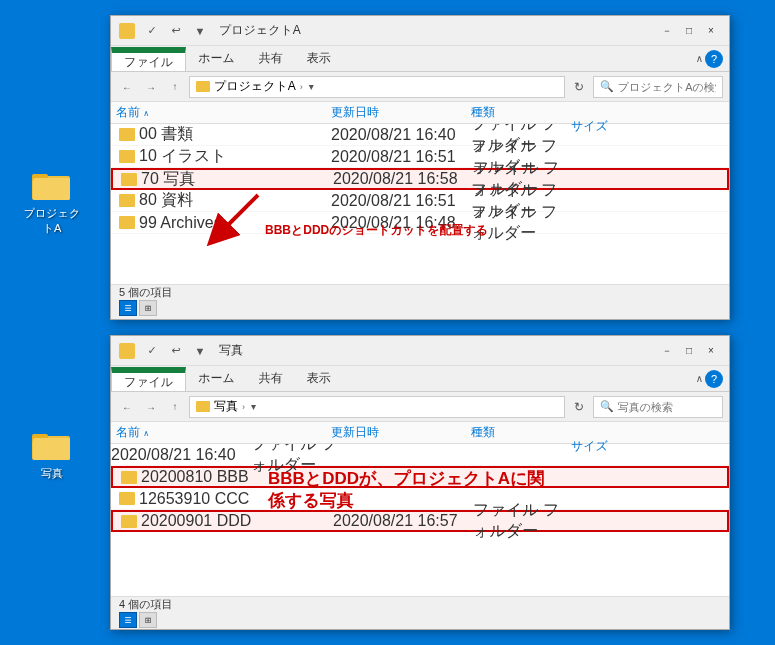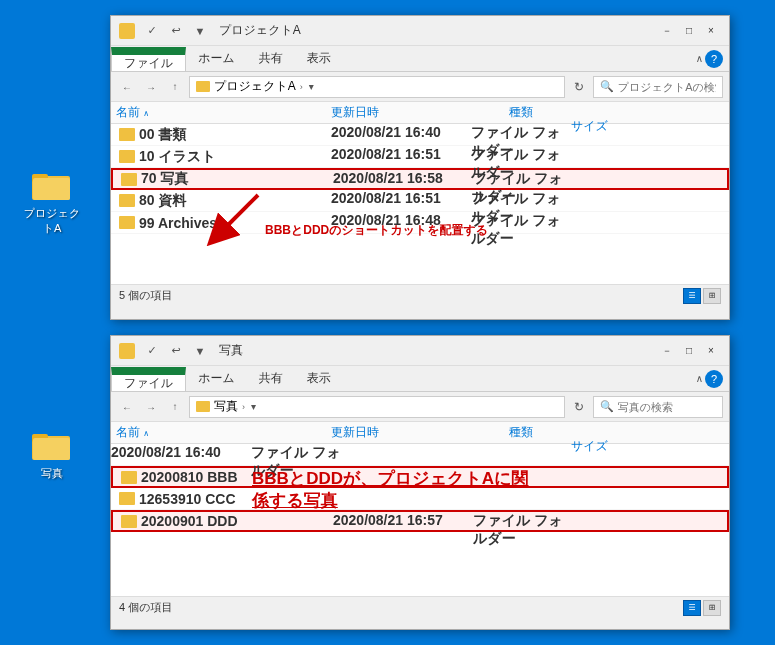--- a/index.html
+++ b/index.html
@@ -90,21 +90,21 @@
     .toolbar-tab {
       padding: 4px 12px;
       font-size: 12px;
       cursor: pointer;
       color: #333;
       display: flex;
       align-items: center;
     }
     .toolbar-tab.active {
       background: white;
-      border-top: 8px solid #15803d;
+      border-top: 6px solid #15803d;
       border-left: 1px solid #ccc;
       border-right: 1px solid #ccc;
       margin-top: 1px;
     }
     .address-bar {
       display: flex;
       align-items: center;
       padding: 4px 6px;
       gap: 4px;
       background: #f0f0f0;
@@ -179,32 +179,32 @@
       display: flex;
       align-items: center;
       height: 22px;
       border-bottom: 1px solid #ddd;
       background: #fafafa;
       font-size: 12px;
       color: #0078d7;
     }
     .col-name { width: 220px; padding-left: 5px; cursor: pointer; }
     .col-date { width: 140px; cursor: pointer; }
-    .col-type { width: 100px; cursor: pointer; text-align: center; }
+    .col-type { width: 100px; cursor: pointer; }
     .col-size { width: 60px; cursor: pointer; margin-top: 27px; }
     .sort-arrow { font-size: 8px; }
 
     .file-row {
       display: flex;
+      align-items: center;
       height: 22px;
       border-bottom: 1px solid #f5f5f5;
-      font-size: 14px;
+      font-size: 16px;
       color: #333;
       cursor: pointer;
-      font-weight: bold;
     }
     .file-row.highlighted { background: #fff0f0; border: 2px solid #cc0000; }
 
     .file-name-cell {
       width: 220px;
       display: flex;
       align-items: center;
       gap: 4px;
       padding-left: 8px;
     }
@@ -217,25 +217,25 @@
     }
     .file-date-cell { width: 140px; color: #333; }
     .file-type-cell { width: 100px; color: #333; }
     .file-size-cell { width: 60px; color: #333; }
 
     .status-bar {
       height: 22px;
       background: #f0f0f0;
       border-top: 1px solid #ddd;
       display: flex;
-      align-items: center;
       padding: 0 8px;
       font-size: 11px;
       color: #333;
       justify-content: space-between;
+      flex-direction: column;
     }
     .view-toggle {
       display: flex;
       gap: 2px;
     }
     .view-btn {
       width: 18px;
       height: 16px;
       background: #ddd;
       border: 1px solid #bbb;
@@ -530,15 +530,15 @@
 
   <div class="status-bar">
     <span>4 個の項目</span>
     <div class="view-toggle">
       <div class="view-btn active">☰</div>
       <div class="view-btn">⊞</div>
     </div>
   </div>
 </div>
 
-<div class="annotation-text" style="left:252px; top:468px; font-size:17px; width:280px; line-height:1.3;text-decoration:underline;">
+<div class="annotation-text" style="left:268px; top:468px; font-size:17px; width:280px; line-height:1.3;">
   BBBとDDDが、プロジェクトAに関係する写真
 </div>
 
 </body></html>

